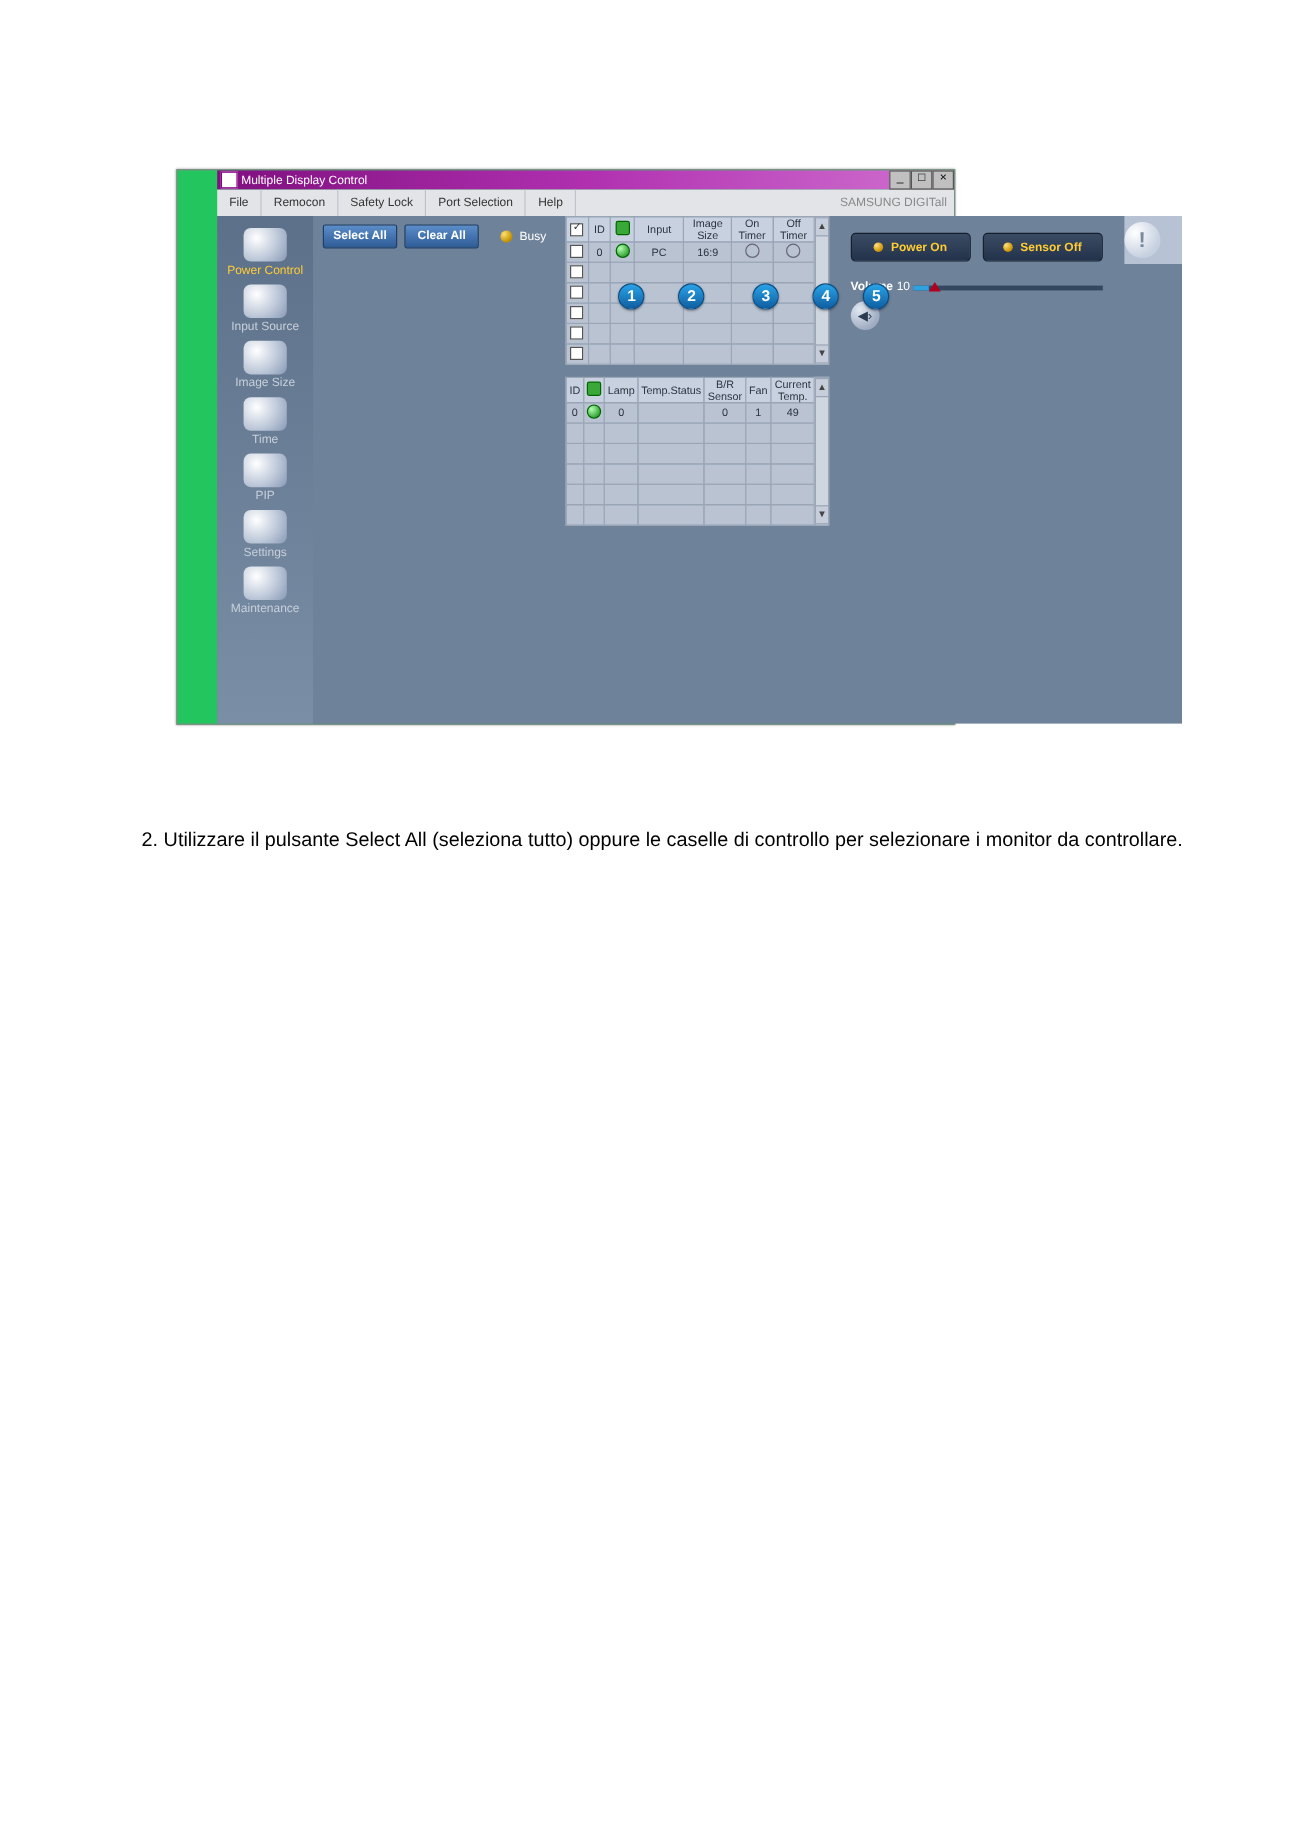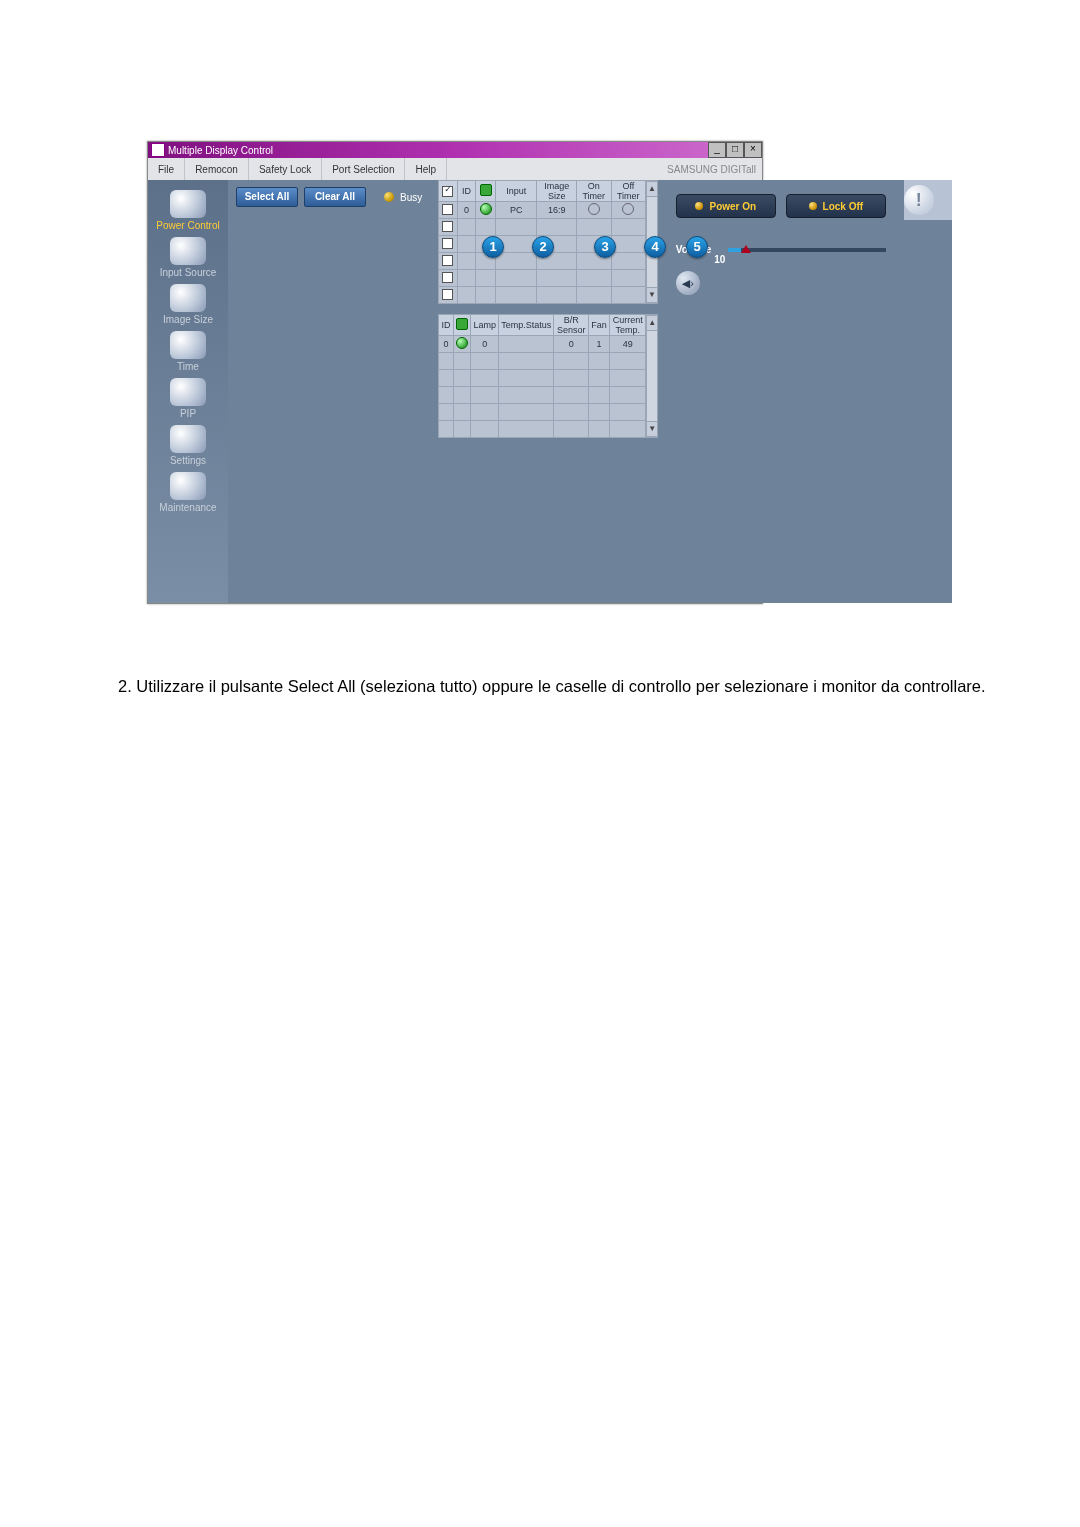--- a/index.html
+++ b/index.html
@@ -1,17 +1,17 @@
 <!DOCTYPE html>
 <html><head>
 <meta charset="utf-8">
 <style>
   html,body{margin:0;padding:0;background:#fff;font-family:Arial,Helvetica,sans-serif;}
   .page{width:1080px;height:1527px;margin:0 auto;position:relative;font-size:15px;color:#000;}
-  .shot{position:absolute;left:147px;top:141px;width:614px;height:461px;border:1px solid #888;box-shadow:0 0 2px rgba(0,0,0,.4);background:#22c55e;}
+  .shot{position:absolute;left:147px;top:141px;width:614px;height:461px;border:1px solid #888;box-shadow:0 0 2px rgba(0,0,0,.4);background:#22c55e;padding-left:33px;}
   .titlebar{height:16px;background:linear-gradient(90deg,#801080 0%,#b030b0 50%,#d070d0 100%);display:flex;align-items:center;color:#fff;font-size:10px;}
   .title-icon{width:12px;height:12px;margin:0 3px;background:#fff;border:1px solid #808;}
   .wincontrols{margin-left:auto;display:flex;}
   .wc{width:16px;height:14px;background:#c0c0c0;border:1px solid #555;color:#000;font-size:10px;text-align:center;line-height:12px;}
   .menubar{height:22px;background:#e2e4e8;display:flex;align-items:center;font-size:10px;color:#333;}
   .menubar .mi{padding:0 10px;border-right:1px solid #c0c4ca;height:100%;display:flex;align-items:center;}
   .brand{margin-left:auto;margin-right:6px;font-size:10px;color:#888;}
   .body{display:flex;height:calc(100% - 16px - 22px);background:#7084a0;}
   .sidebar{width:93px;background:linear-gradient(180deg,#5c7089 0%,#7a8ea6 100%);display:flex;flex-direction:column;align-items:center;padding-top:10px;gap:6px;}
   .sbi{width:80px;text-align:center;font-size:10px;color:#c8d0da;}
@@ -47,21 +47,21 @@
   .volicon{width:24px;height:24px;border-radius:50%;background:radial-gradient(circle at 30% 30%,#e0e8f2,#a0acc2 70%);display:flex;align-items:center;justify-content:center;color:#2a3a50;font-size:11px;margin-top:6px;align-self:flex-end;}
   .statusbar{height:40px;background:#b7c3d4;display:flex;align-items:center;}
   .statusbar .warn{margin-left:auto;margin-right:18px;width:30px;height:30px;border-radius:50%;background:radial-gradient(circle at 30% 30%,#fff,#c6d0e0 70%);display:flex;align-items:center;justify-content:center;color:#7a889c;font-size:18px;font-weight:bold;}
   
   .doctext{position:absolute;left:92px;top:658px;right:30px;font-size:16.5px;font-family:Arial,Helvetica,sans-serif;color:#000;line-height:1.5;}
   .star{color:#00a0e0;font-size:18px;margin-right:6px;}
   .ol{margin:4px 0 0 26px;}
   .ol .li{margin:2px 0;}
   .pwr-inline{display:inline-block;width:16px;height:16px;border-radius:3px;background:#2f9a2f;vertical-align:-3px;position:relative;}
   .pwr-inline::before{content:"⏻";color:#cfffcf;font-size:12px;position:absolute;left:2px;top:-1px;}
-  .para2{margin-top:16px;margin-left:26px;}
+  .para2{margin-top:30px;margin-left:26px;}
 </style>
 </head>
 <body>
 
 <div class="page">
 
   <div class="shot">
 
     <div class="titlebar">
       <span class="title-icon"></span>
@@ -292,27 +292,27 @@
           </div>
 
           <div class="rightpanel">
             <div class="pwrbtns">
               <div class="pwrBtn">
                 <span class="yl"></span>
                 <span>Power On</span>
               </div>
               <div class="pwrBtn">
                 <span class="yl"></span>
-                <span>Lock Off</span>
+                <span>Sensor Off</span>
               </div>
             </div>
             <div>
               <div class="volblock">
                 <span style="font-weight:bold;">Volume</span>
-                <span style="font-weight:bold;margin-top:20px;">10</span>
+                <span style="font-weight:normal;">10</span>
                 <div class="volbar">
                   <div class="fill"></div>
                     <div class="thumb"></div>
                 </div>
               </div>
               <div class="volicon">◀›</div>
             </div>
           </div>
         </div>
 

